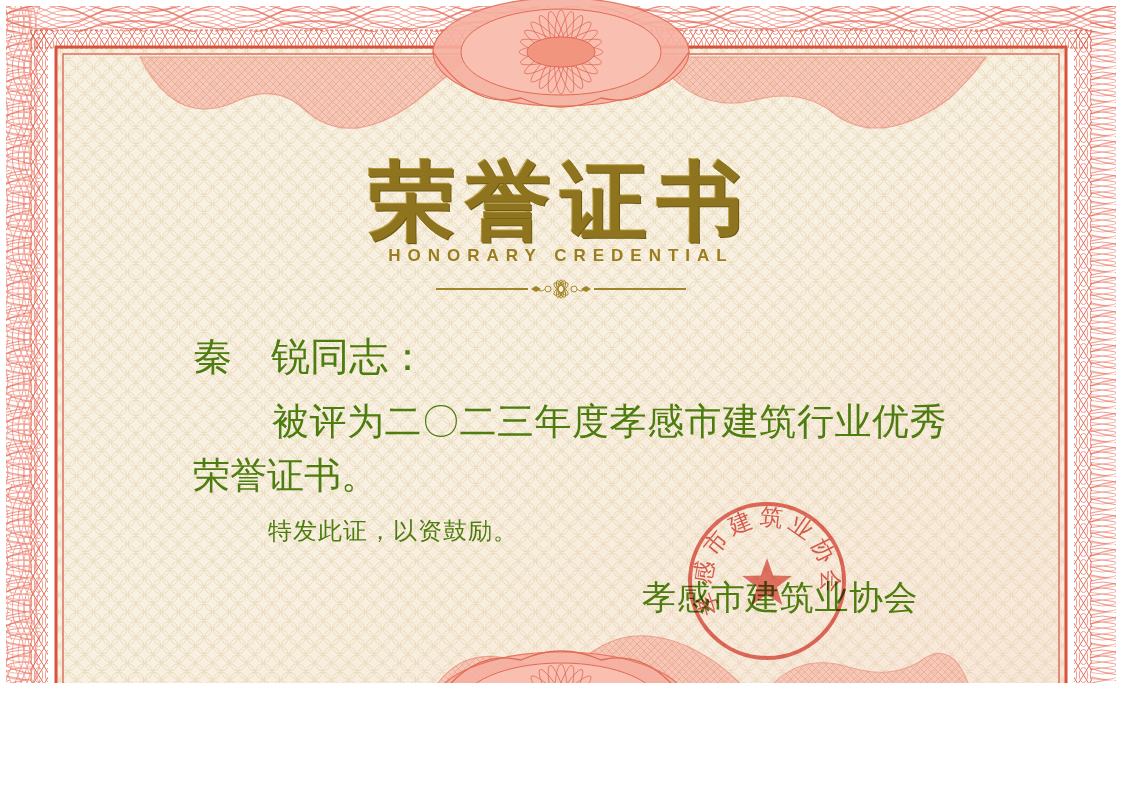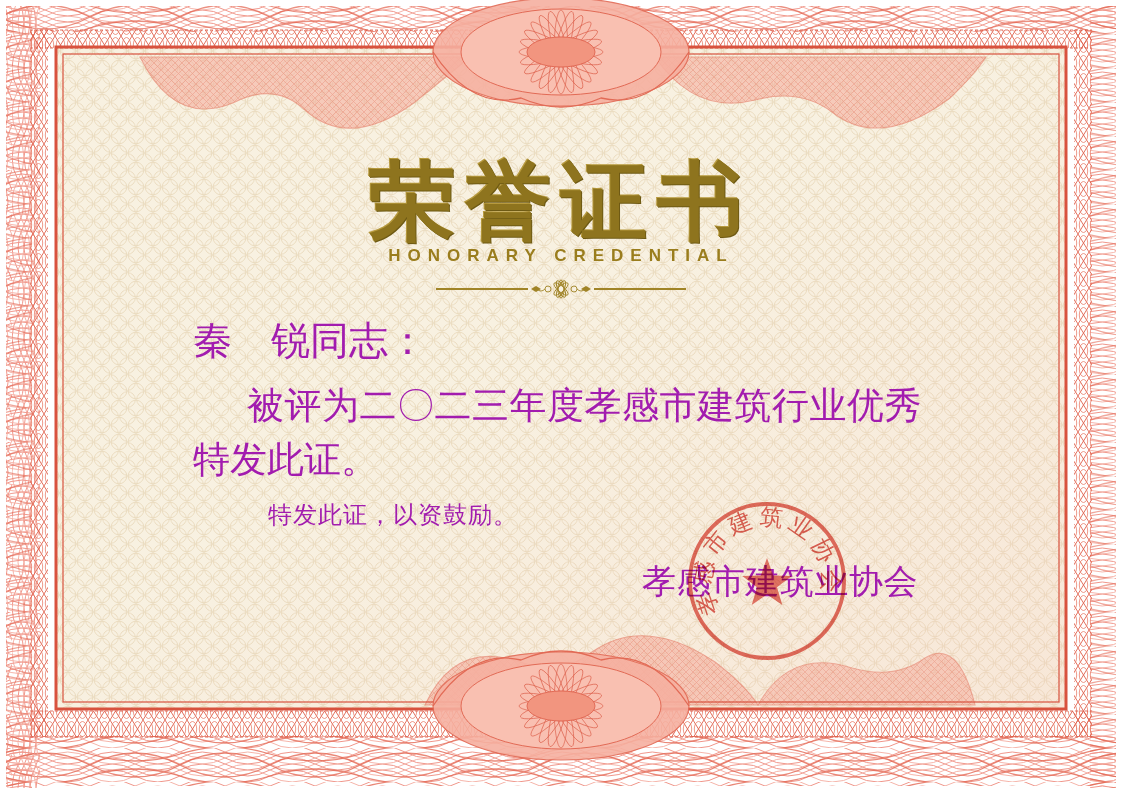--- a/index.html
+++ b/index.html
@@ -1,36 +1,36 @@
 <!DOCTYPE html>
 <html><head>
 <meta charset="utf-8">
 <style>
   html,body { margin:0; padding:0; background:#ffffff; }
   .stage {
-    position:relative; width:1122px; height:794px; background:#ffffff;
+    position:relative; width:1122px; height:683px; background:#ffffff;
     overflow:hidden; font-family:"Liberation Serif", serif;
   }
   .abs { position:absolute; }
-  .cert-text { color:#a21caf; white-space:pre; }
+  .cert-text { color:#4d7c0f; white-space:pre;margin-top:16px; }
   .title {
     left:0; right:0; top:144px; text-align:center;
     font-family:"Liberation Sans", sans-serif;
     font-size:86px; font-weight:900; letter-spacing:10px;
     color:#8e741e;
     text-shadow:1px 1px 0 #6e5a14, -1px -1px 0 #b79a3e;
   }
   .subtitle {
     left:0; right:0; top:246px; text-align:center;
     font-family:Liberation Sans, sans-serif;
     font-size:17px; font-weight:bold; letter-spacing:7px;
     color:#9a7d1d;
   }
   .recipient { left:193px; top:314px; font-size:39px; }
-  .body-line1 { left:247px; top:381px; font-size:37px; letter-spacing:0.5px; }
+  .body-line1 { left:272px; top:381px; font-size:37px; letter-spacing:0.5px; }
   .body-line2 { left:193px; top:435px; font-size:37px; }
   .body-line3 { left:268px; top:499px; font-size:24px; letter-spacing:1px; }
   .issuer { left:630px; top:559px; width:300px; text-align:center; font-size:34px; letter-spacing:0.5px; }
   .issue-date { left:630px; top:609px; width:300px; text-align:center; font-size:33px; letter-spacing:1px; }
   .seal-svg { left:682px; top:496px; width:170px; height:170px; mix-blend-mode:multiply; opacity:0.92; }
   .border-svg { left:0; top:0; width:1122px; height:794px; }
   .divider-svg { left:430px; top:276px; width:262px; height:26px; }
 </style>
 </head>
 <body>
@@ -187,21 +187,21 @@
         <ellipse rx="3" ry="9" transform="rotate(-50)"></ellipse>
         <circle cx="-13" cy="0" r="3"></circle>
         <circle cx="13" cy="0" r="3"></circle>
         <path d="M-16,0 q-4,4 -8,0 M16,0 q4,4 8,0"></path>
       </g>
     </g>
   </svg>
 
   <div class="abs cert-text recipient">秦　锐同志：</div>
   <div class="abs cert-text body-line1">被评为二〇二三年度孝感市建筑行业优秀</div>
-  <div class="abs cert-text body-line2">特发此证。</div>
+  <div class="abs cert-text body-line2">荣誉证书。</div>
   <div class="abs cert-text body-line3">特发此证，以资鼓励。</div>
 
   <div class="abs cert-text issuer">孝感市建筑业协会</div>
 
   <svg class="abs seal-svg" viewBox="0 0 170 170" xmlns="http://www.w3.org/2000/svg" aria-hidden="true">
     <circle cx="85" cy="85" r="77" fill="none" stroke="#dc4a3d" stroke-width="4" opacity="0.85"></circle>
     <path id="sealArc" d="M39.1,117.1 A56,56 0 1 1 130.9,117.1" fill="none"></path>
     <text font-family="Liberation Sans, sans-serif" font-size="23" fill="#d6443a" opacity="0.9" letter-spacing="5">
       <textPath href="#sealArc" startOffset="2">孝感市建筑业协会</textPath>
     </text>

